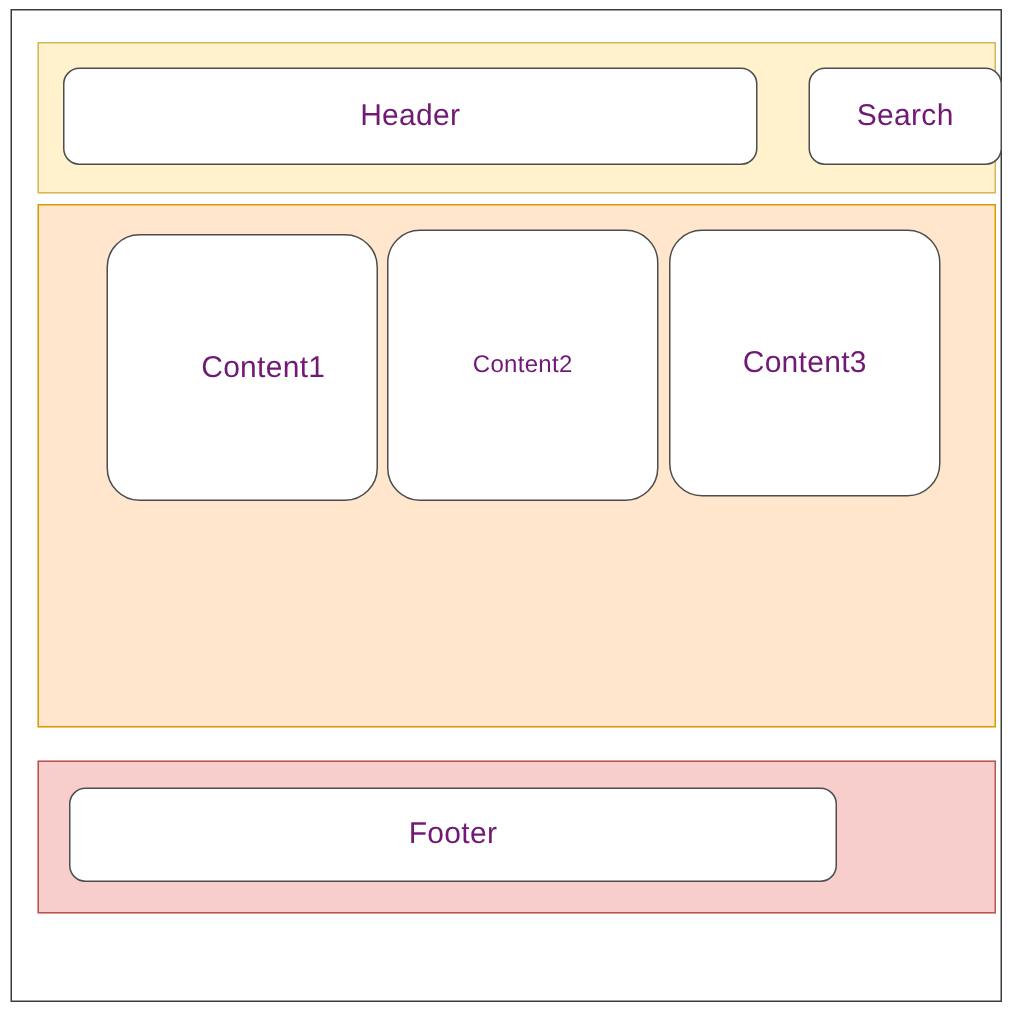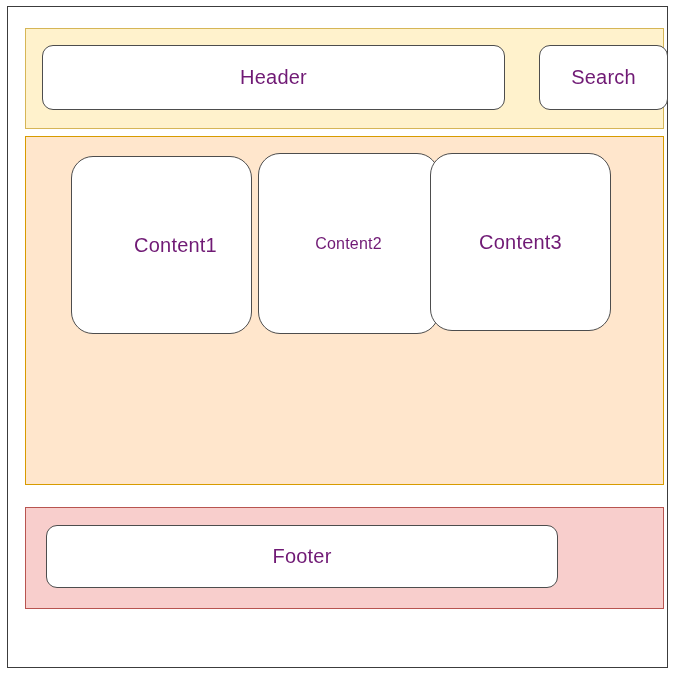--- a/index.html
+++ b/index.html
@@ -108,21 +108,21 @@
   }
   .box-content2 {
     left: 250px;
     top: 146px;
     width: 181px;
     height: 181px;
     border-radius: 22px;
     font-size: 16px;
   }
   .box-content3 {
-    left: 422px;
+    left: 438px;
     top: 146px;
     width: 181px;
     height: 178px;
     border-radius: 22px;
     font-size: 20px;
   }
 
   .box-footer {
     left: 38px;
     top: 518px;

